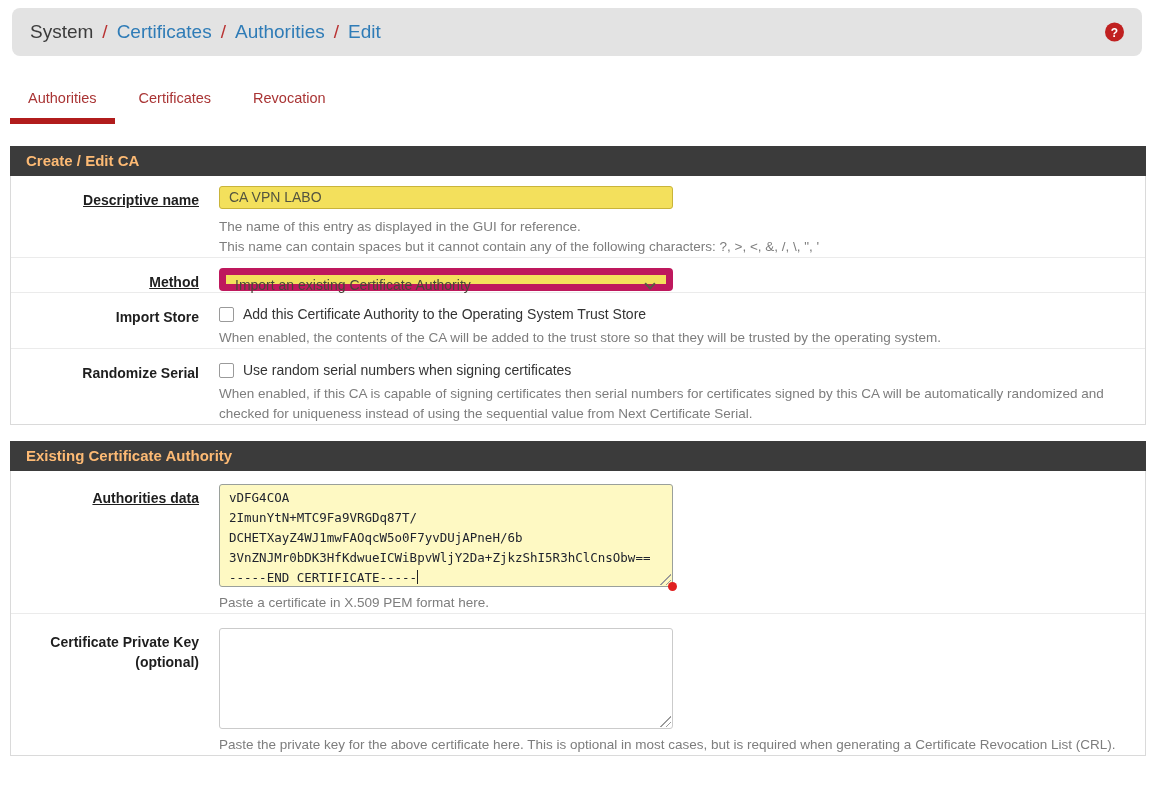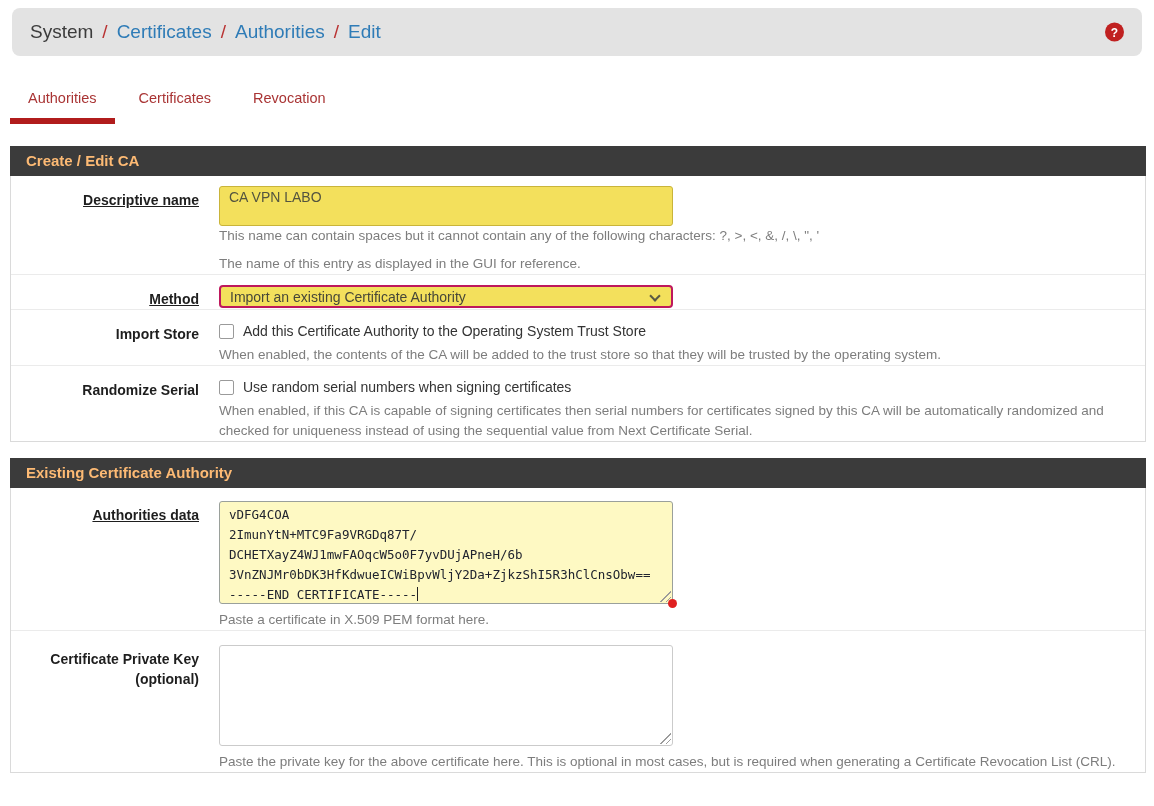--- a/index.html
+++ b/index.html
@@ -90,36 +90,36 @@
     line-height: 20px;
   }
   .col-label.linked { text-decoration: underline; }
   .col-input {
     flex: 1;
     padding-left: 20px;
   }
 
   .text-input {
     width: 454px;
-    height: 40px;
+    height: 23px;
     background: #f3e05c;
     border: 1px solid #c9b43a;
     border-radius: 3px;
     padding: 0 9px;
     font-size: 14px;
     color: #53543f;
     line-height: 21px;
     cursor: text;
   }
   .select-box {
     position: relative;
     width: 454px;
     height: 23px;
     background: #f3e05c;
-    border: 2px solid #be185d;
+    border: 7px solid #be185d;
     border-radius: 4px;
     padding: 0 9px;
     font-size: 14px;
     color: #474738;
     line-height: 21px;
     cursor: pointer;
   }
   .chevron-down {
     position: absolute;
     right: 12px; top: 5px;
@@ -226,22 +226,22 @@
 </div>
 
 <div class="panel">
   <div class="panel-heading">Create / Edit CA</div>
   <div class="panel-body">
 
     <div class="form-row">
       <div class="col-label linked">Descriptive name</div>
       <div class="col-input">
         <div class="text-input">CA VPN LABO</div>
+        <div class="help-text" style="margin-top:8px; margin-bottom:0;">The name of this entry as displayed in the GUI for reference.</div>
         <div class="help-text" style="margin-top:0;">This name can contain spaces but it cannot contain any of the following characters: ?, &gt;, &lt;, &amp;, /, \, ", '</div>
-        <div class="help-text" style="margin-top:8px; margin-bottom:0;">The name of this entry as displayed in the GUI for reference.</div>
       </div>
     </div>
 
     <div class="form-row">
       <div class="col-label linked">Method</div>
       <div class="col-input">
         <div class="select-box">
           <span>Import an existing Certificate Authority</span>
           <span class="chevron-down"></span>
         </div>

